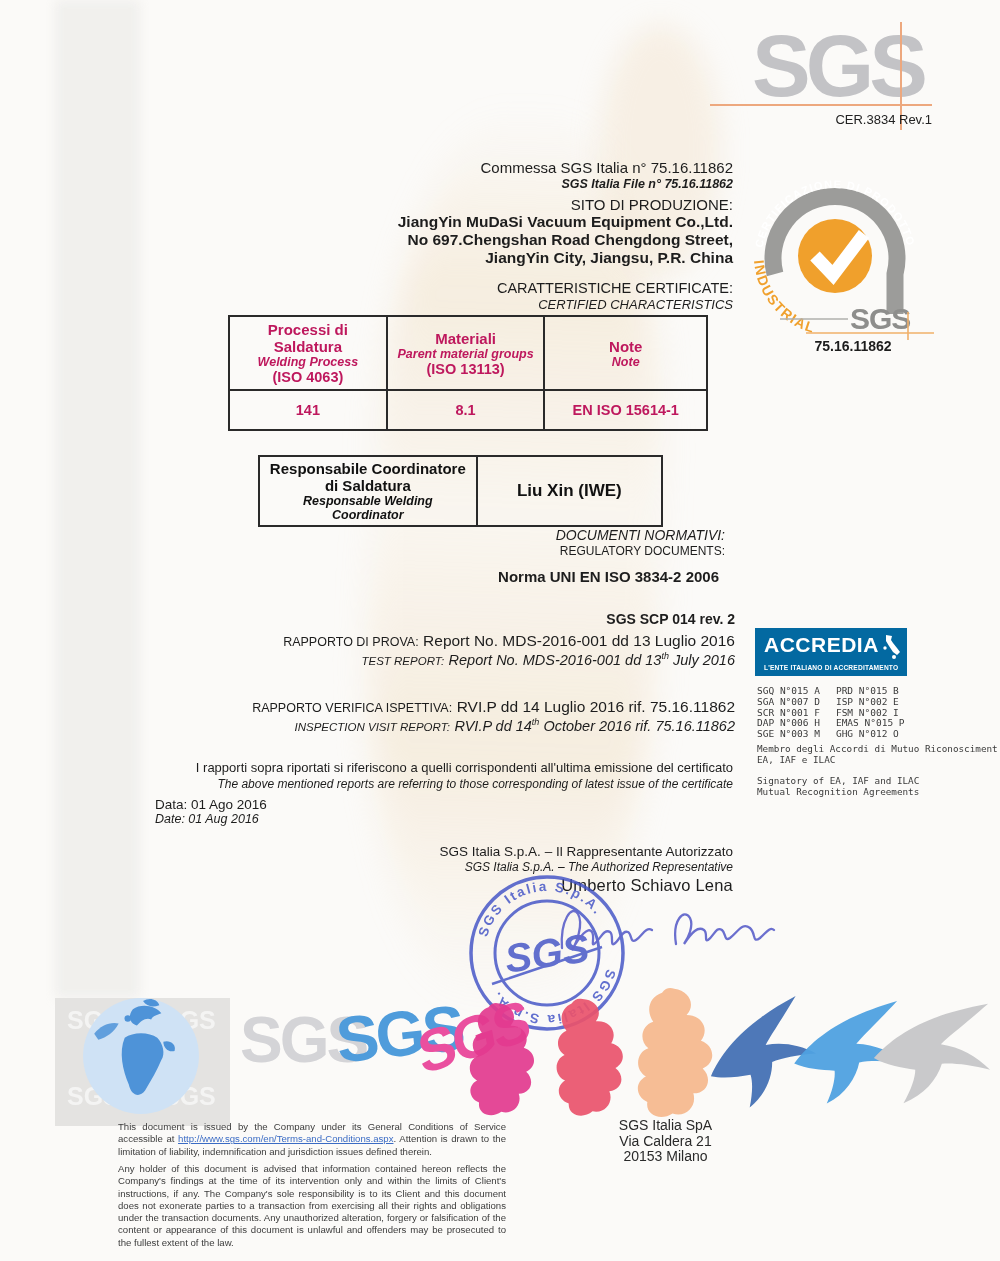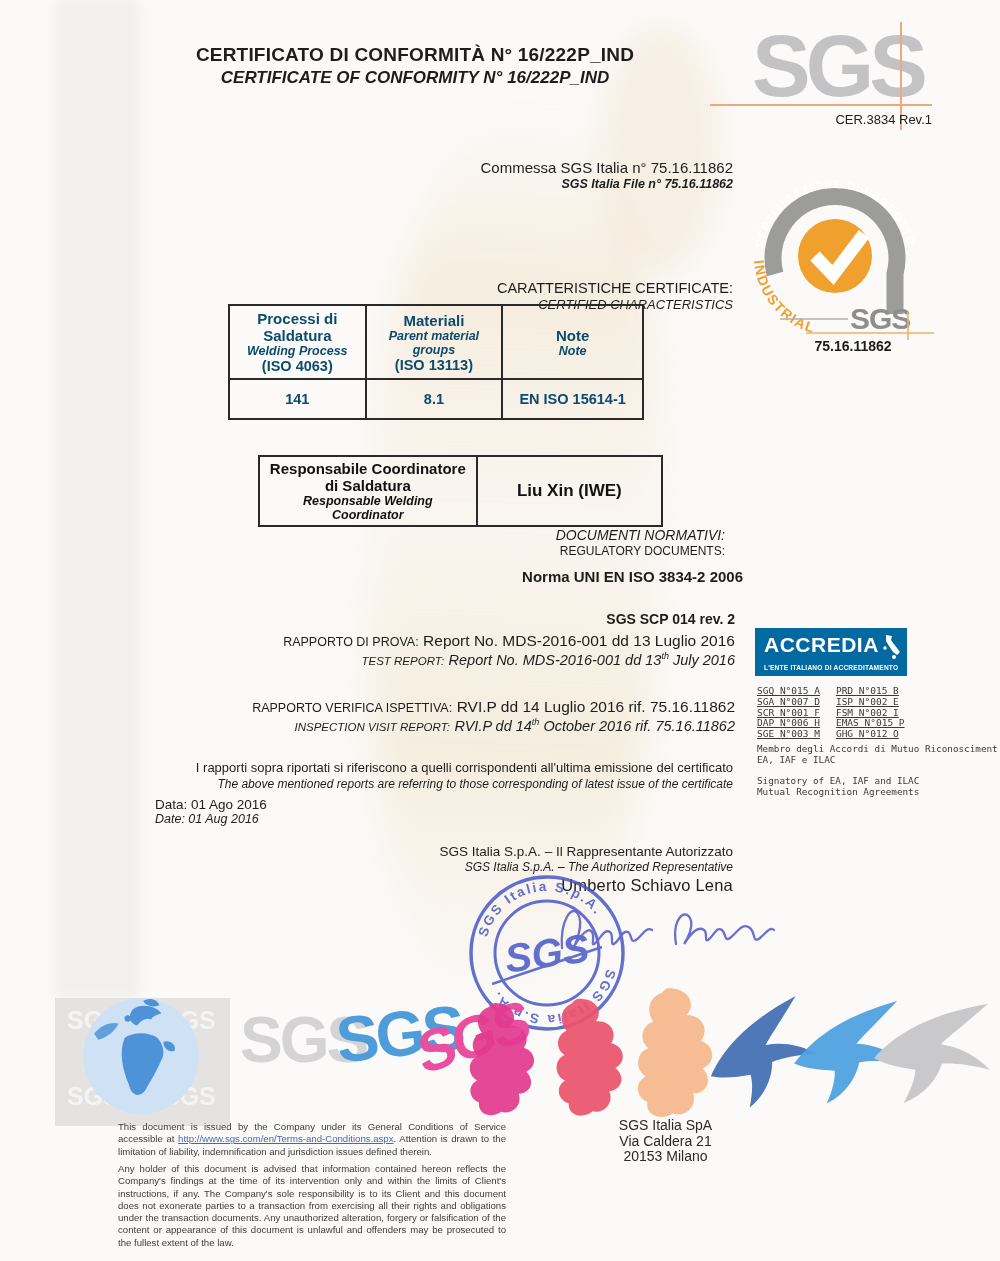--- a/index.html
+++ b/index.html
@@ -23,46 +23,46 @@
   .right-col{text-align:right;color:#1d1d1d;}
   .commessa{left:140px;top:159px;width:593px;}
   .commessa .l1{font-size:15px;}
   .commessa .l2{font-size:12.5px;font-weight:bold;font-style:italic;margin-top:1px;}
   .sito{left:140px;top:196px;width:593px;}
   .sito .lbl{font-size:15px;}
   .sito .b{font-size:15.5px;font-weight:bold;line-height:18px;}
   .caratt{left:140px;top:280px;width:593px;}
   .caratt .l1{font-size:14.5px;}
   .caratt .l2{font-size:13px;font-style:italic;margin-top:1px;}
-  table.cert{position:absolute;left:228px;top:304px;width:416px;border-collapse:collapse;color:#0c4a6e;}
+  table.cert{position:absolute;left:228px;top:315px;width:480px;border-collapse:collapse;color:#be185d;}
   table.cert td,table.cert th{border:2px solid #2a2a2a;text-align:center;vertical-align:middle;padding:4px 6px;}
   table.cert th{height:64px;font-weight:normal;}
   table.cert td{height:30px;font-size:14.5px;font-weight:bold;}
   .th-it{font-size:15px;font-weight:bold;line-height:17px;}
   .th-en{font-size:12.5px;font-weight:bold;font-style:italic;line-height:14px;}
   .th-iso{font-size:14.5px;font-weight:bold;line-height:16px;}
   table.coord{position:absolute;left:258px;top:455px;width:405px;border-collapse:collapse;color:#111;}
   table.coord td{border:2px solid #2a2a2a;text-align:center;vertical-align:middle;padding:3px 6px;height:44px;}
   .docnorm{left:140px;top:527px;width:585px;}
   .docnorm .l1{font-size:14px;font-style:italic;}
   .docnorm .l2{font-size:12px;margin-top:1px;}
-  .norma{left:148px;top:568px;width:595px;font-size:15px;font-weight:bold;}
+  .norma{left:124px;top:568px;width:595px;font-size:15px;font-weight:bold;}
   .scp{left:140px;top:611px;width:595px;font-size:14px;font-weight:bold;}
   .report-line{width:595px;left:140px;}
   .rl-label{font-size:12.5px;}
   .rl-value{font-size:15.5px;}
   .rl-en{font-style:italic;}
   .rl-en .rl-label{font-size:11.5px;}
   .rl-en .rl-value{font-size:14.5px;text-align:center;}
   .accredia-box{left:755px;top:628px;width:152px;height:48px;background:#0369a1;color:#fff;}
   .accredia-name{font-size:21px;font-weight:bold;letter-spacing:.5px;position:absolute;left:9px;top:5px;}
   .accredia-tag{font-size:6.6px;font-weight:bold;letter-spacing:.2px;position:absolute;left:9px;bottom:5px;}
   .accredia-italy{position:absolute;right:6px;top:6px;}
   .codes{left:757px;top:686px;font-family:"DejaVu Sans Mono",monospace;font-size:9.5px;line-height:10.8px;color:#3a3a3a;display:flex;gap:16px;}
-  .codes .col{white-space:nowrap;text-decoration:underline;}
+  .codes .col{white-space:nowrap;}
   .membership{left:757px;top:744px;font-family:"DejaVu Sans Mono",monospace;font-size:9.3px;line-height:10.5px;color:#3a3a3a;}
   .membership .block2{margin-top:11px;}
   .note-line{left:140px;top:760px;width:593px;}
   .note-line .l1{font-size:13px;}
   .note-line .l2{font-size:12px;font-style:italic;margin-top:2px;}
   .date-block{left:155px;top:797px;color:#1d1d1d;}
   .date-block .l1{font-size:13.5px;}
   .date-block .l2{font-size:12.5px;font-style:italic;}
   .rep-block{left:140px;top:844px;width:593px;}
   .rep-block .l1{font-size:13.5px;}
@@ -80,35 +80,37 @@
 </style>
 </head>
 <body>
 
 <div class="page">
 
   <div class="abs scan-strip"></div>
   <div class="abs watermark-ribbon"></div>
   <div class="abs watermark-blob"></div>
 
-  <div class="abs title-wrap">
-    <div class="title-it">CERTIFICATO DI CONFORMITÀ N° 16/222P_IND</div>
-    <div class="title-en">CERTIFICATE OF CONFORMITY N° 16/222P_IND</div>
-  </div>
 
   <div class="abs sgs-big">SGS</div>
   <div class="abs cross-h" style="left:710px;top:104px;width:222px;"></div>
   <div class="abs cross-v" style="left:900px;top:22px;height:108px;"></div>
   <div class="abs cer-ref">CER.3834 Rev.1</div>
 
   <div class="abs right-col commessa">
     <div class="l1">Commessa SGS Italia n° 75.16.11862</div>
     <div class="l2">SGS Italia File n° 75.16.11862</div>
   </div>
 
+  <div class="abs right-col sito">
+    <div class="lbl">SITO DI PRODUZIONE:</div>
+    <div class="b">JiangYin MuDaSi Vacuum Equipment Co.,Ltd.</div>
+    <div class="b">No 697.Chengshan Road Chengdong Street,</div>
+    <div class="b">JiangYin City, Jiangsu, P.R. China</div>
+  </div>
 
   <div class="abs right-col caratt">
     <div class="l1">CARATTERISTICHE CERTIFICATE:</div>
     <div class="l2">CERTIFIED CHARACTERISTICS</div>
   </div>
 
   <svg class="abs" style="left:748px;top:162px;" width="220" height="192" viewBox="0 0 220 192">
     <path d="M 27,112 A 62 62 0 1 1 147,112 L 147,152" fill="none" stroke="#9c9c9a" stroke-width="17"></path>
     <path id="arcTextPath" d="M 13,100 A 74 74 0 1 1 161,100" fill="none"></path>
     <text font-size="11" font-weight="bold" fill="#ffffff" letter-spacing="1.2">

